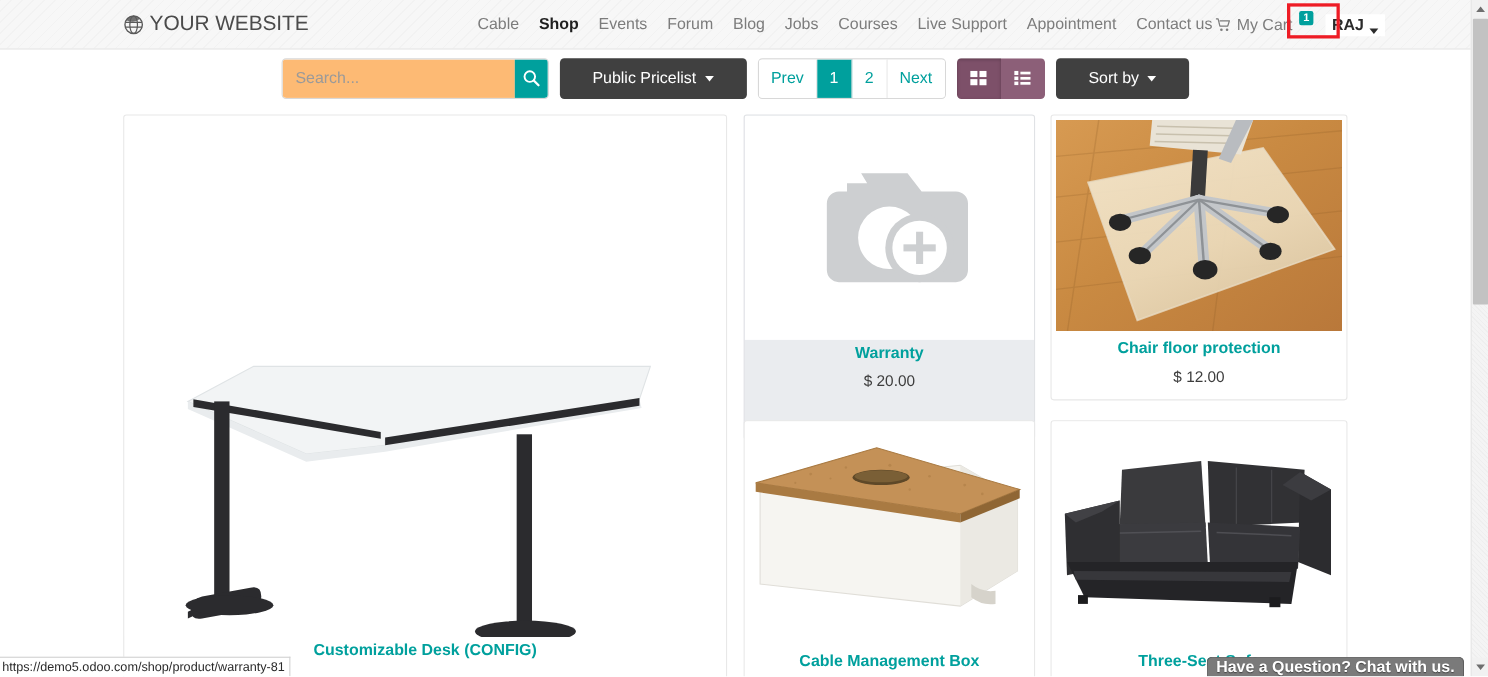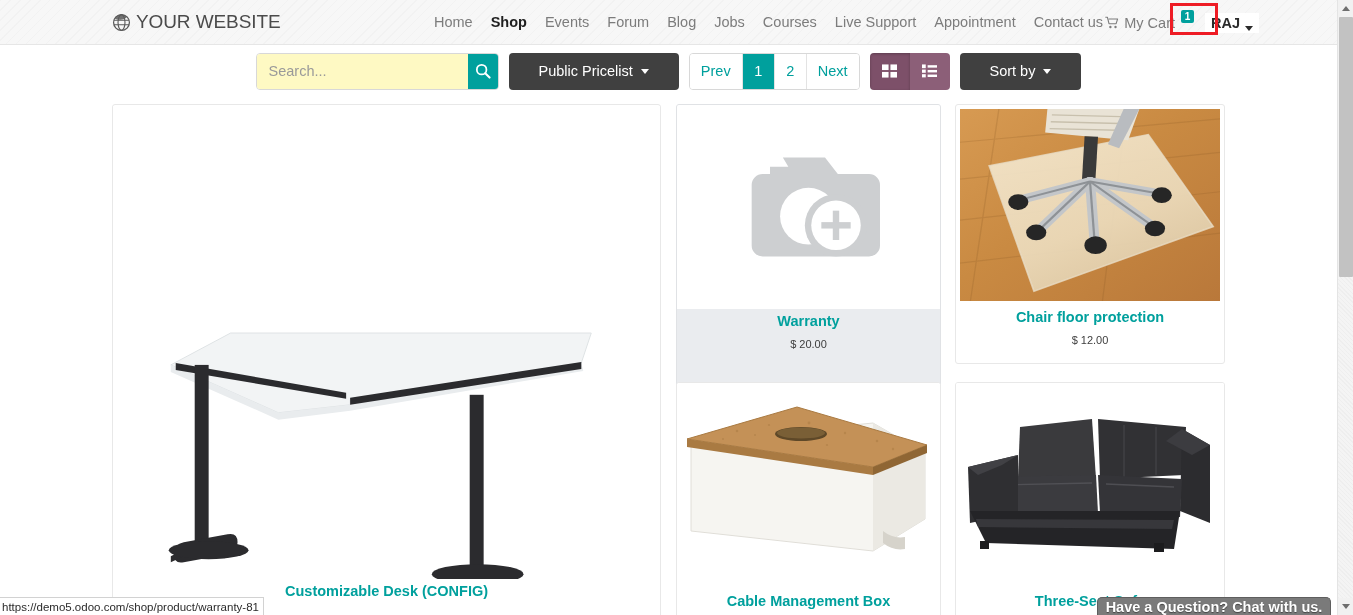--- a/index.html
+++ b/index.html
@@ -138,21 +138,21 @@
     overflow: hidden;
     background: #fff;
   }
   .search-input {
     flex: 1;
     border: none; outline: none;
     padding: 0 12px;
     font-size: 14.5px;
     color: #5a5a5a;
     font-family: "Liberation Sans", sans-serif;
-    background: #fef9c3;
+    background: #fdba74;
   }
   .search-input::placeholder { color: #9a9a9a; }
   .search-btn {
     width: 44px;
     background: #00a09d;
     border: none;
     display: flex; align-items: center; justify-content: center;
     cursor: pointer;
   }
   .search-icon-svg { width: 16px; height: 16px; display: block; }
@@ -240,21 +240,21 @@
     color: #00a09d;
     font-size: 14.5px;
     font-weight: bold;
     line-height: 1.2;
     padding: 4px 6px 0;
     cursor: pointer;
   }
   .card-price {
     text-align: center;
     color: #3d3d3d;
-    font-size: 11px;
+    font-size: 14px;
     padding: 8px 6px 0;
   }
 
   
   #card-desk { left: 0; top: 0; width: 549px; height: 520px; }
   #card-warranty { left: 564px; top: 0; width: 265px; height: 296px; }
   #card-chair { left: 843px; top: 0; width: 270px; height: 260px; }
   #card-cable { left: 564px; top: 278px; width: 265px; height: 242px; }
   #card-sofa { left: 843px; top: 278px; width: 270px; height: 242px; }
 
@@ -364,21 +364,21 @@
           <circle cx="12" cy="12" r="10" fill="none" stroke="#5a5a5a" stroke-width="1.6"></circle>
           <ellipse cx="12" cy="12" rx="4.4" ry="10" fill="none" stroke="#5a5a5a" stroke-width="1.4"></ellipse>
           <path d="M2.3 9.2h19.4M2.3 14.8h19.4" stroke="#5a5a5a" stroke-width="1.3" fill="none"></path>
           <path d="M12 2a10 10 0 0 0-8.6 4.9c2.6 1.4 5.9 2 9.2 1.4 2.4-.4 4.6-1.6 6.4-3.3A9.96 9.96 0 0 0 12 2z" fill="#5a5a5a" opacity="0.85"></path>
         </svg>
       </span>
       <span class="brand-text">YOUR WEBSITE</span>
     </div>
 
     <nav class="main-nav">
-      <a class="nav-link">Home</a>
+      <a class="nav-link">Cable</a>
       <a class="nav-link active">Shop</a>
       <a class="nav-link">Events</a>
       <a class="nav-link">Forum</a>
       <a class="nav-link">Blog</a>
       <a class="nav-link">Jobs</a>
       <a class="nav-link">Courses</a>
       <a class="nav-link">Live Support</a>
       <a class="nav-link">Appointment</a>
       <a class="nav-link">Contact us</a>
     </nav>

